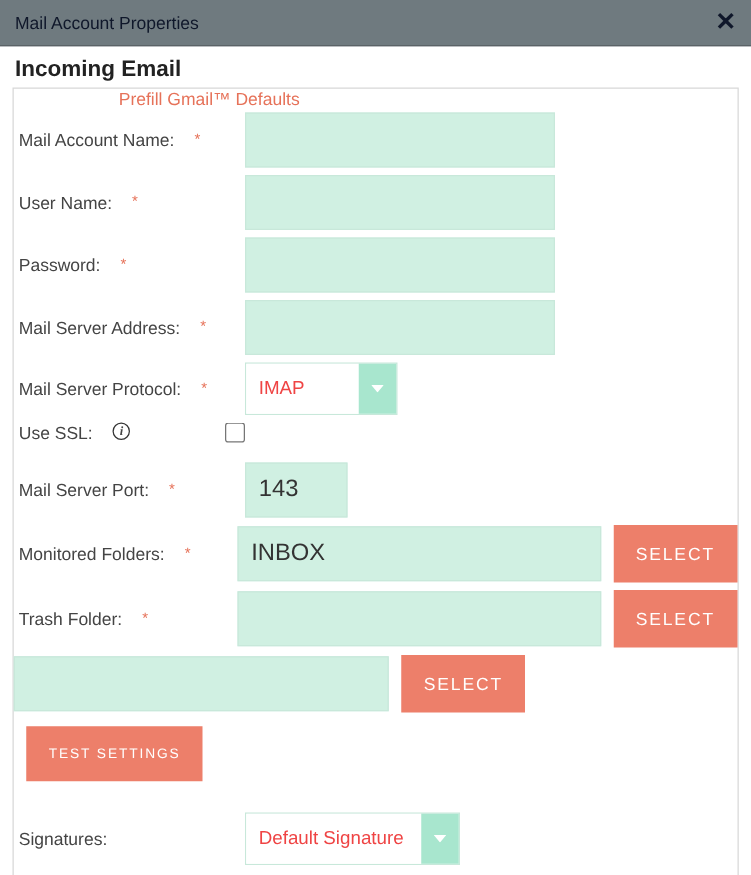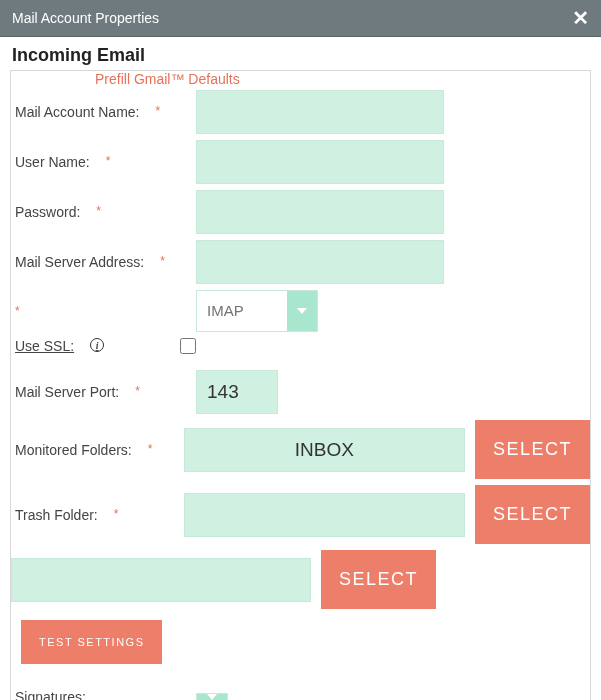--- a/index.html
+++ b/index.html
@@ -7,21 +7,21 @@
     font-family: -apple-system, Arial, sans-serif;
     width: 601px;
     height: 700px;
     background: #fff;
     font-size: 14px;
     color: #333;
     overflow: hidden;
   }
   .header {
     background: #6f7a7f;
-    color: #ffffff;
+    color: #0f172a;
     padding: 8px 12px;
     font-size: 14px;
     font-weight: 500;
     display: flex;
     justify-content: space-between;
     align-items: center;
     border-bottom: 1px solid #5a6266;
   }
   .header .close {
     font-size: 20px;
@@ -69,65 +69,65 @@
   .tinput {
     background: #d0f0e2;
     border: 1px solid #c8e8da;
     height: 44px;
     padding: 4px 10px;
     font-size: 19px;
     color: #333;
   }
   .tinput.wide { width: 248px; }
   .tinput.narrow { width: 82px; }
-  .tinput.folder { width: 300px; margin-right: 10px; text-align: center; }
+  .tinput.folder { width: 300px; margin-right: 10px; }
   .select-wrap {
     display: flex;
     border: 1px solid #c8e8da;
   }
   .select-val {
     background: #fff;
     height: 40px;
     padding: 0 10px;
     line-height: 40px;
     font-size: 15px;
-    color: #737373;
+    color: #ef4444;
     border: none;
   }
   .select-val.protocol { width: 90px; }
   .select-val.signature { width: 140px; }
   .select-caret {
     background: #a8e6ce;
     width: 30px;
     display: flex;
     align-items: center;
     justify-content: center;
     cursor: pointer;
   }
   .btn {
     background: #ed7f6a;
     color: #fff;
     border: none;
-    height: 59px;
+    height: 46px;
     padding: 0 18px;
-    font-size: 18px;
+    font-size: 14px;
     letter-spacing: 1.5px;
     cursor: pointer;
   }
   .btn.test {
     margin: 8px 0 0 10px;
     height: 44px;
     font-size: 11px;
   }
   input[type="checkbox"] {
     width: 16px;
     height: 16px;
     margin-left: -16px;
   }
-  .chk-row .label { width: 185px; text-decoration: underline; }
+  .chk-row .label { width: 185px; }
   .chk-row input { margin-left: -16px; }
   .info-icon {
     display: inline-flex;
     width: 14px;
     height: 14px;
     border: 1px solid #333;
     border-radius: 50%;
     align-items: center;
     justify-content: center;
     font-size: 10px;
@@ -178,20 +178,21 @@
   <div class="row">
     <div class="label">
       <span>Mail Server Address:</span>
         <span class="required">*</span>
     </div>
     <input class="tinput wide" type="text" value="" style="">
   </div>
 
   <div class="row">
     <div class="label">
+      <span>Mail Server Protocol:</span>
         <span class="required">*</span>
     </div>
     <div class="select-wrap">
       <div class="select-val protocol">IMAP</div>
       <div class="select-caret">
         <svg width="10" height="6" viewBox="0 0 10 6">
             <path d="M0 0 L5 6 L10 0 Z" fill="#fff"></path>
           </svg>
       </div>
     </div>
@@ -236,20 +237,21 @@
     <button class="btn">SELECT</button>
   </div>
 
   <button class="btn test">TEST SETTINGS</button>
 
   <div class="row sig-row">
     <div class="label">
       <span>Signatures:</span>
     </div>
     <div class="select-wrap">
+      <div class="select-val signature">Default Signature</div>
       <div class="select-caret">
         <svg width="10" height="6" viewBox="0 0 10 6">
             <path d="M0 0 L5 6 L10 0 Z" fill="#fff"></path>
           </svg>
       </div>
     </div>
   </div>
 </div>
 
 </body></html>

